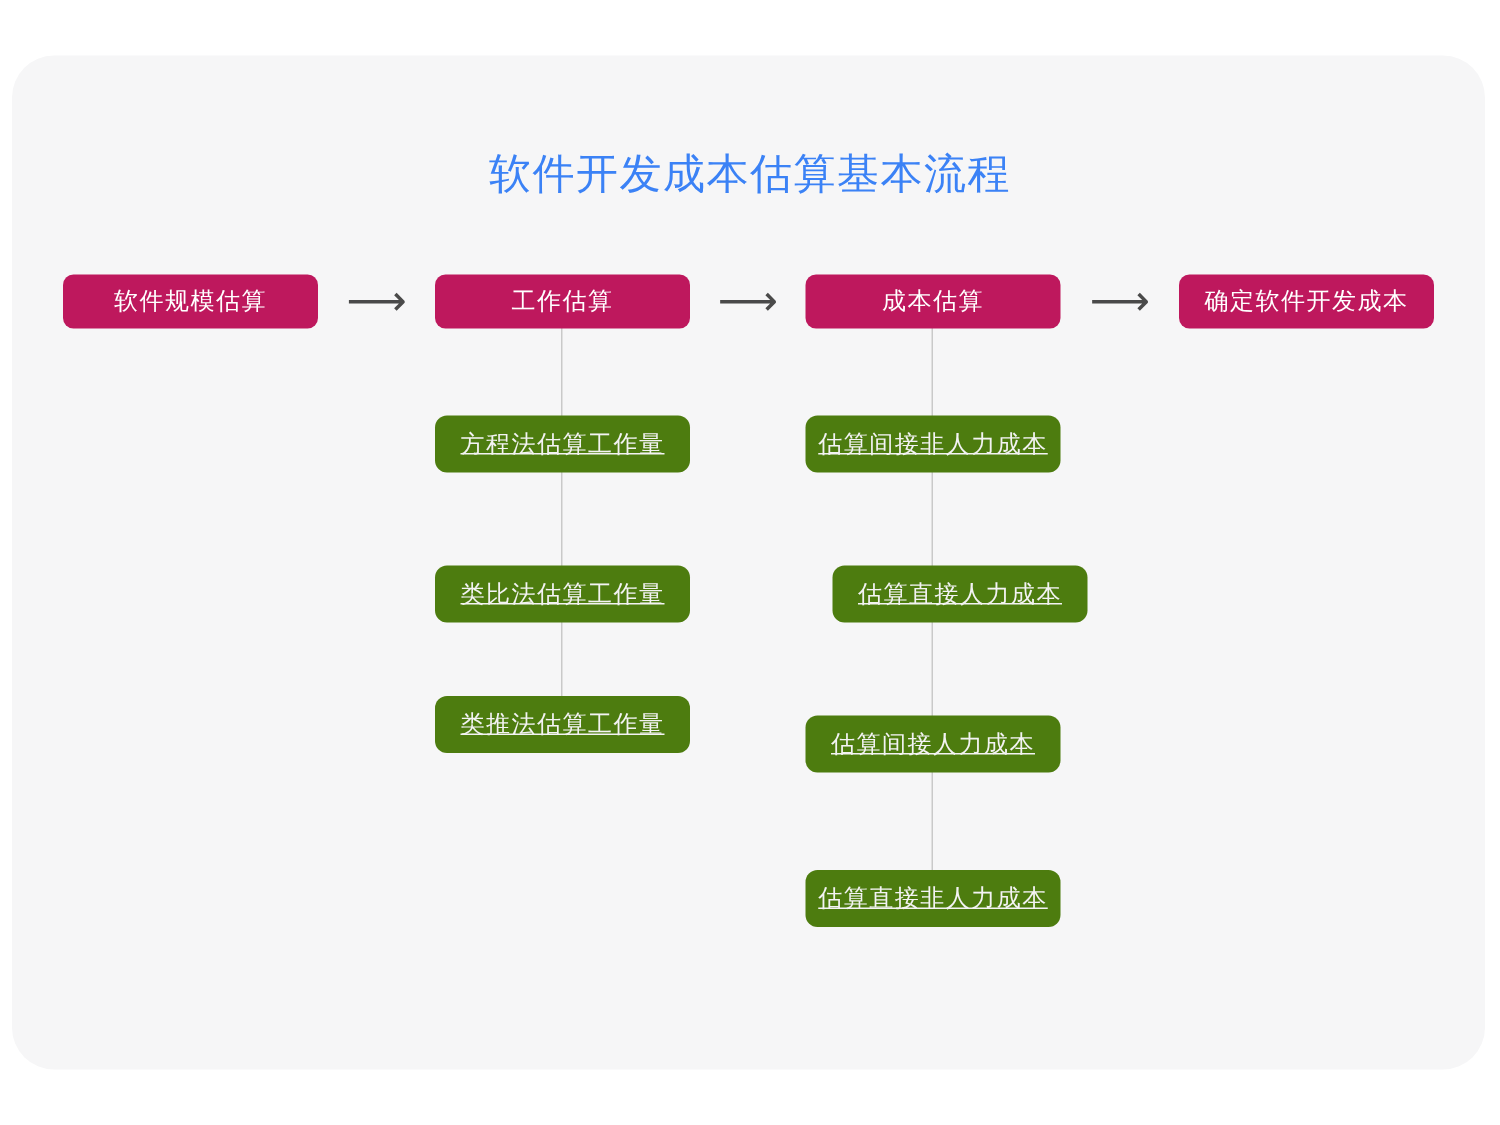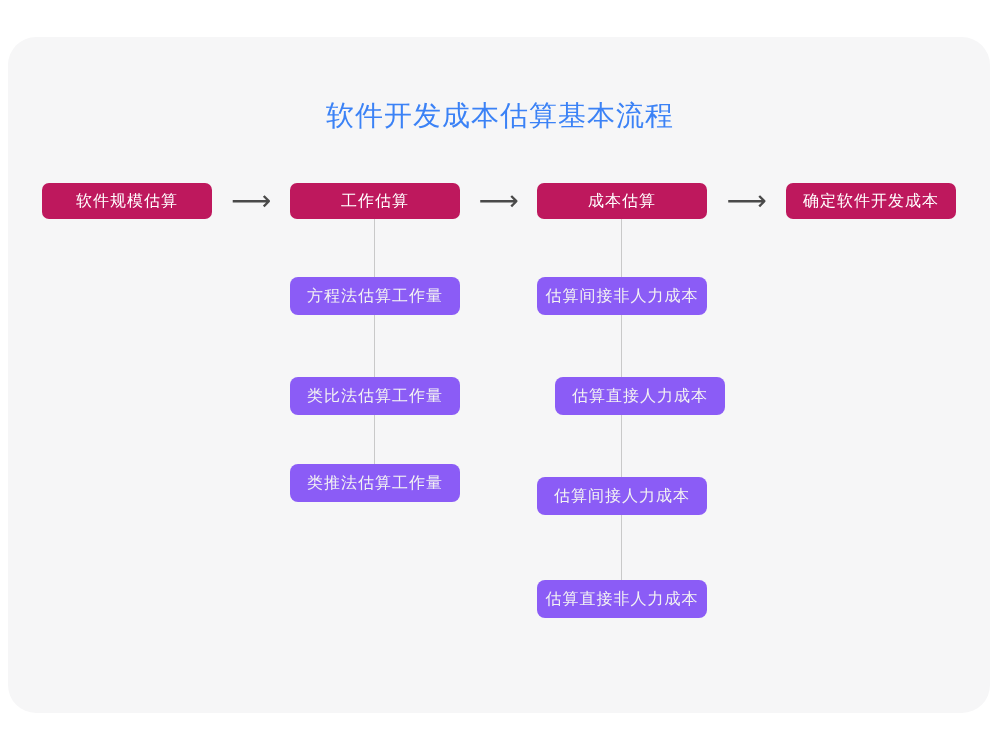--- a/index.html
+++ b/index.html
@@ -46,23 +46,24 @@
   }
   .node-main {
     height: 36px;
     top: 183px;
     background: #be185d;
     color: #ffffff;
     border-radius: 7px;
   }
   .node-sub {
     height: 38px;
-    background: #8b5cf6;
+    background: #4d7c0f;
     color: #f3f3f3;
     border-radius: 8px;
+    text-decoration: underline;
   }
   .arrow {
     position: absolute;
     top: 183px;
     height: 36px;
     display: flex;
     align-items: center;
     justify-content: center;
     color: #4a4a4a;
     font-size: 28px;

